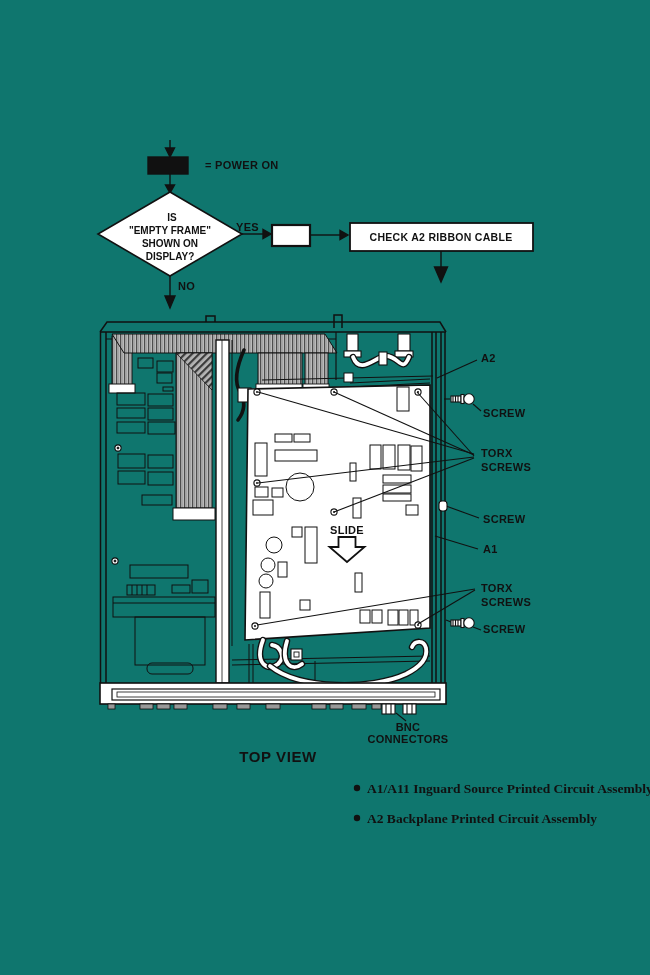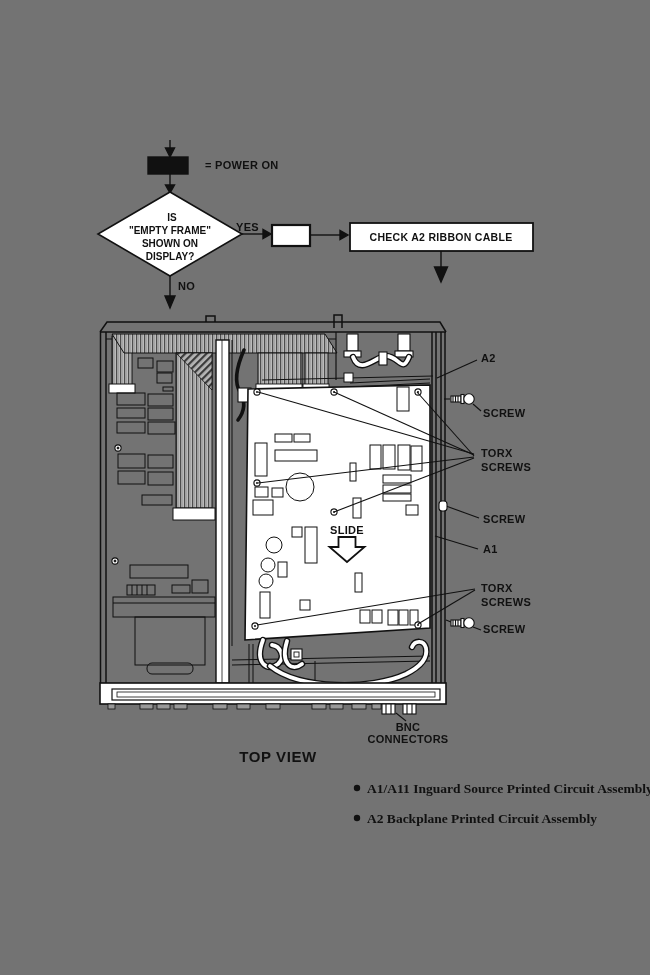--- a/index.html
+++ b/index.html
@@ -1,16 +1,16 @@
 <!DOCTYPE html>
 <html><head>
 <meta charset="utf-8">
 <style>
   html,body{margin:0;padding:0;background:#e8e8e8;}
-  .page{position:relative;width:650px;height:975px;background:#737373;overflow:hidden;
+  .page{position:relative;width:650px;height:975px;background:#0f766e;overflow:hidden;
         font-family:"Liberation Sans",sans-serif;}
   svg{position:absolute;left:0;top:0;}
   .ink{stroke:#111;fill:none;}
   text{fill:#111;}
   .t-flow{font:bold 10px "Liberation Sans",sans-serif;}
   .t-flow2{font:bold 10.5px "Liberation Sans",sans-serif;letter-spacing:.3px;}
   .t-label{font:bold 11px "Liberation Sans",sans-serif;letter-spacing:.3px;}
   .t-caption{font:bold 15px "Liberation Sans",sans-serif;letter-spacing:.6px;}
   .t-serif{font:600 13.5px "Liberation Serif",serif;}
 </style>

